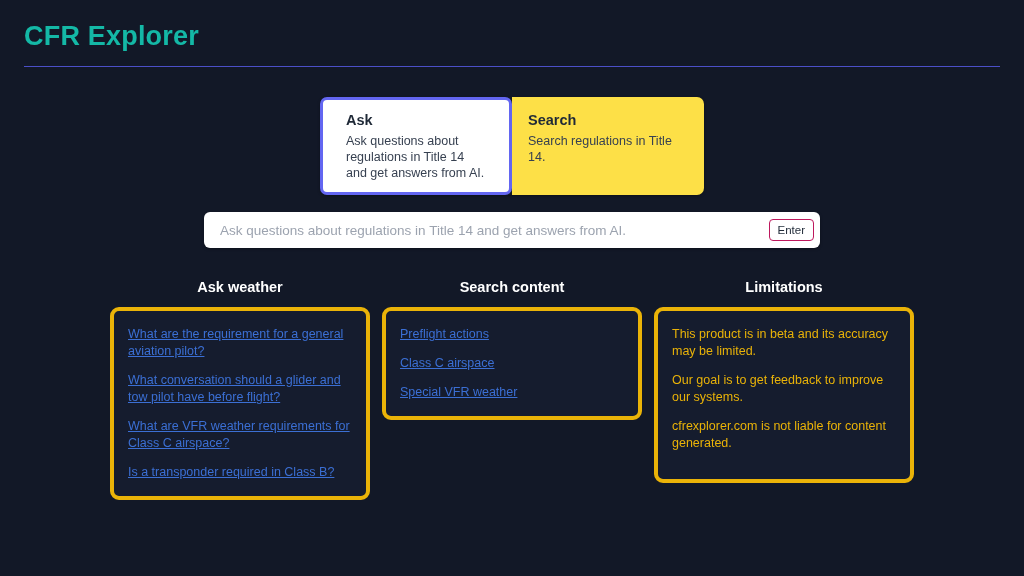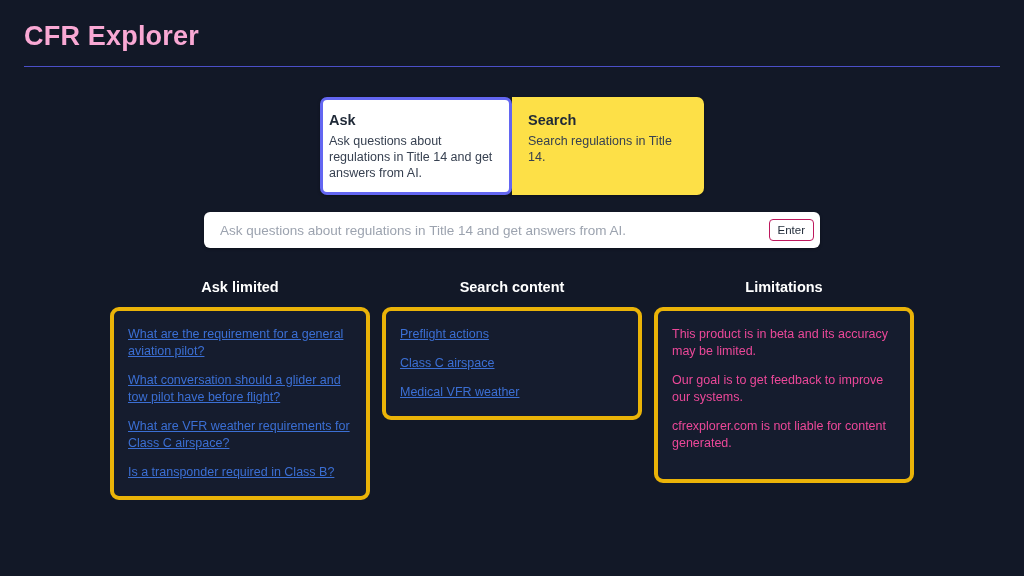--- a/index.html
+++ b/index.html
@@ -13,21 +13,21 @@
     font-family: "Liberation Sans", sans-serif;
     overflow: hidden;
     position: relative;
   }
 
   
   .header {
     padding: 18px 24px 0 24px;
   }
   .app-title {
-    color: #f9a8d4;
+    color: #14b8a6;
     font-size: 27px;
     font-weight: bold;
     letter-spacing: 0.2px;
     line-height: 36px;
     margin: 0;
   }
   .header-rule {
     margin-top: 12px;
     height: 1px;
     background: #4b4fc8;
@@ -61,21 +61,21 @@
   }
   .tab:last-child {
     border-radius: 0 7px 7px 0;
   }
   .tab.selected {
     background: #ffffff;
     border: 3px solid #6366f1;
     border-radius: 7px;
     position: relative;
     z-index: 2;
-    padding: 11px 6px;
+    padding: 11px 23px;
   }
   .tab-title {
     font-size: 14.5px;
     font-weight: bold;
     color: #1f2937;
     margin: 0 0 4px 0;
     line-height: 18px;
   }
   .tab-desc {
     font-size: 12.5px;
@@ -163,21 +163,21 @@
     text-decoration: underline;
     font-size: 12.5px;
     line-height: 17px;
     margin-bottom: 12px;
     cursor: pointer;
   }
   .example-link:last-child {
     margin-bottom: 0;
   }
   .limitation-p {
-    color: #ec4899;
+    color: #eab308;
     font-size: 12.5px;
     line-height: 17px;
     margin: 0 0 12px 0;
   }
   .limitation-p:last-child {
     margin-bottom: 12px;
   }
 </style>
 </head>
 <body>
@@ -206,35 +206,35 @@
 <div class="input-wrap">
   <div class="input-box">
     <input class="query-input" type="text" placeholder="Ask questions about regulations in Title 14 and get answers from AI." style="">
     <button class="enter-btn">Enter</button>
   </div>
 </div>
 
 <div class="columns">
 
   <div class="column">
-    <h2 class="col-heading">Ask limited</h2>
+    <h2 class="col-heading">Ask weather</h2>
     <div class="col-card">
       <a class="example-link">What are the requirement for a general aviation pilot?</a>
       <a class="example-link">What conversation should a glider and tow pilot have before flight?</a>
       <a class="example-link">What are VFR weather requirements for Class C airspace?</a>
       <a class="example-link">Is a transponder required in Class B?</a>
     </div>
   </div>
 
   <div class="column">
     <h2 class="col-heading">Search content</h2>
     <div class="col-card">
       <a class="example-link">Preflight actions</a>
       <a class="example-link">Class C airspace</a>
-      <a class="example-link">Medical VFR weather</a>
+      <a class="example-link">Special VFR weather</a>
     </div>
   </div>
 
   <div class="column">
     <h2 class="col-heading">Limitations</h2>
     <div class="col-card">
       <p class="limitation-p">This product is in beta and its accuracy may be limited.</p>
       <p class="limitation-p">Our goal is to get feedback to improve our systems.</p>
       <p class="limitation-p">cfrexplorer.com is not liable for content generated.</p>
     </div>

